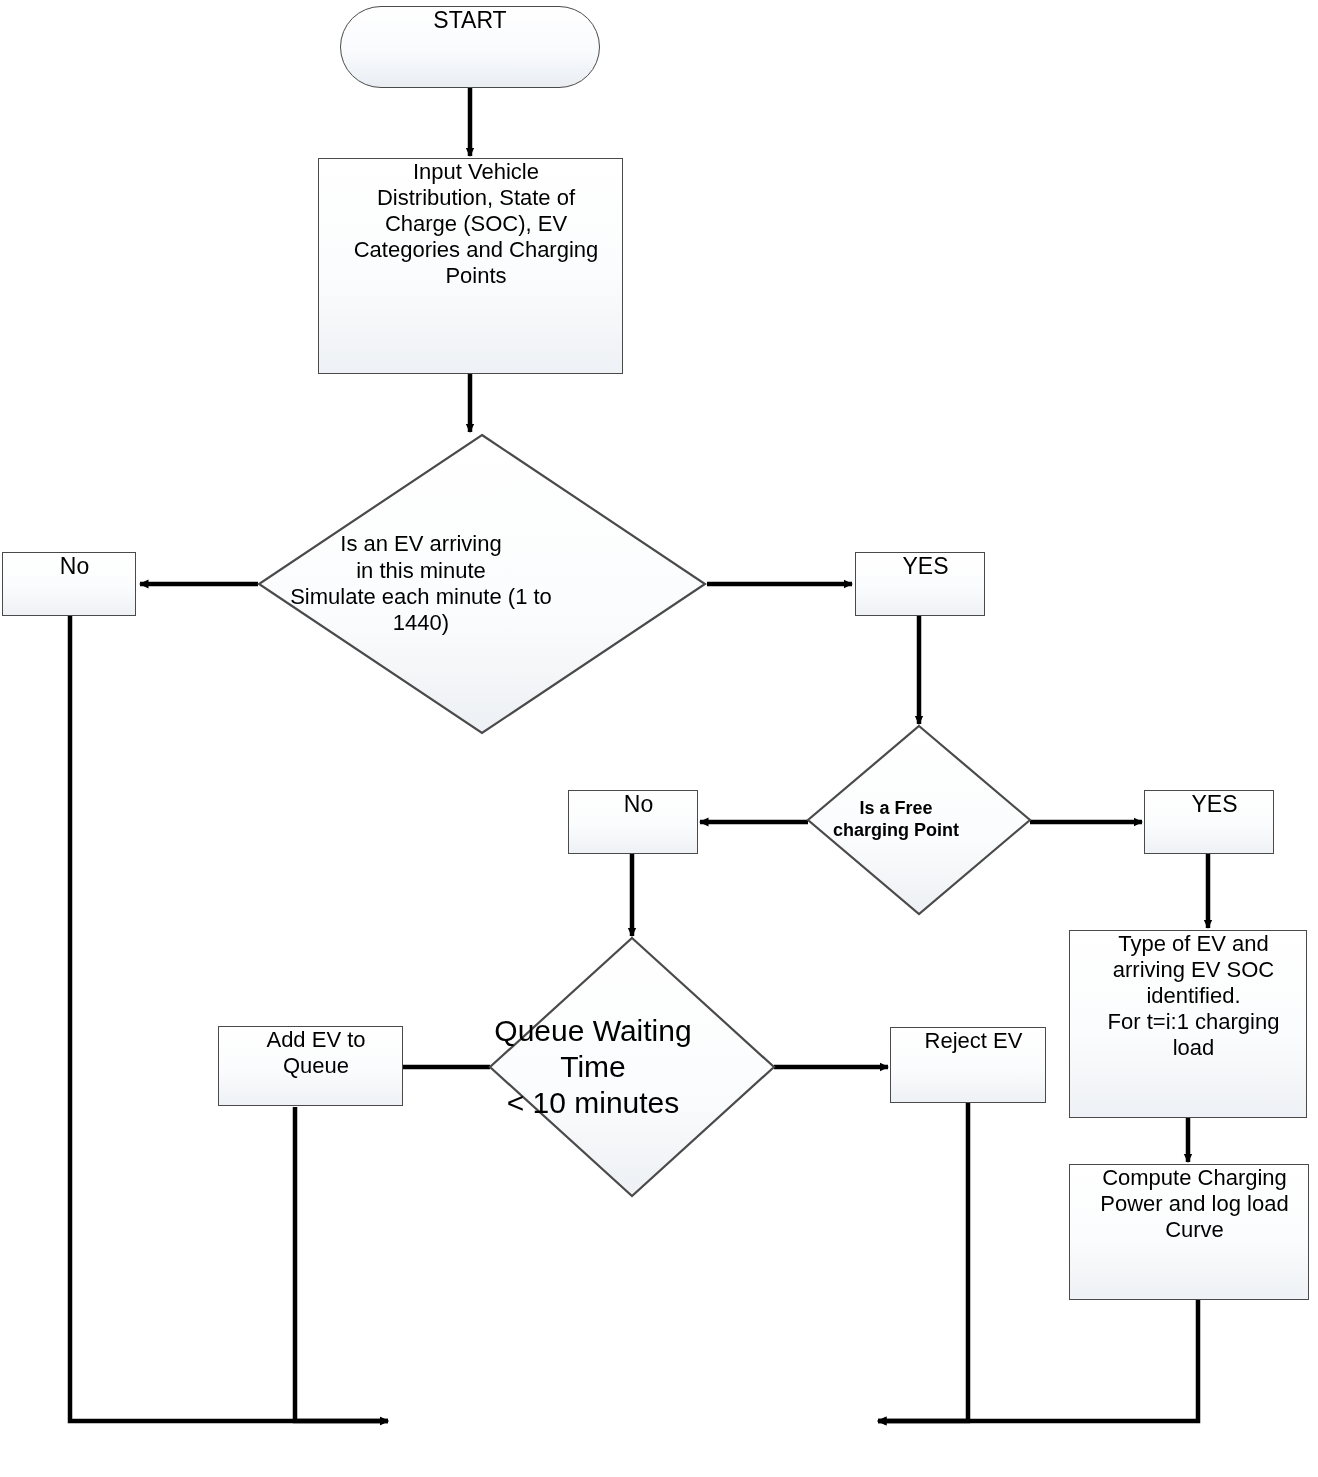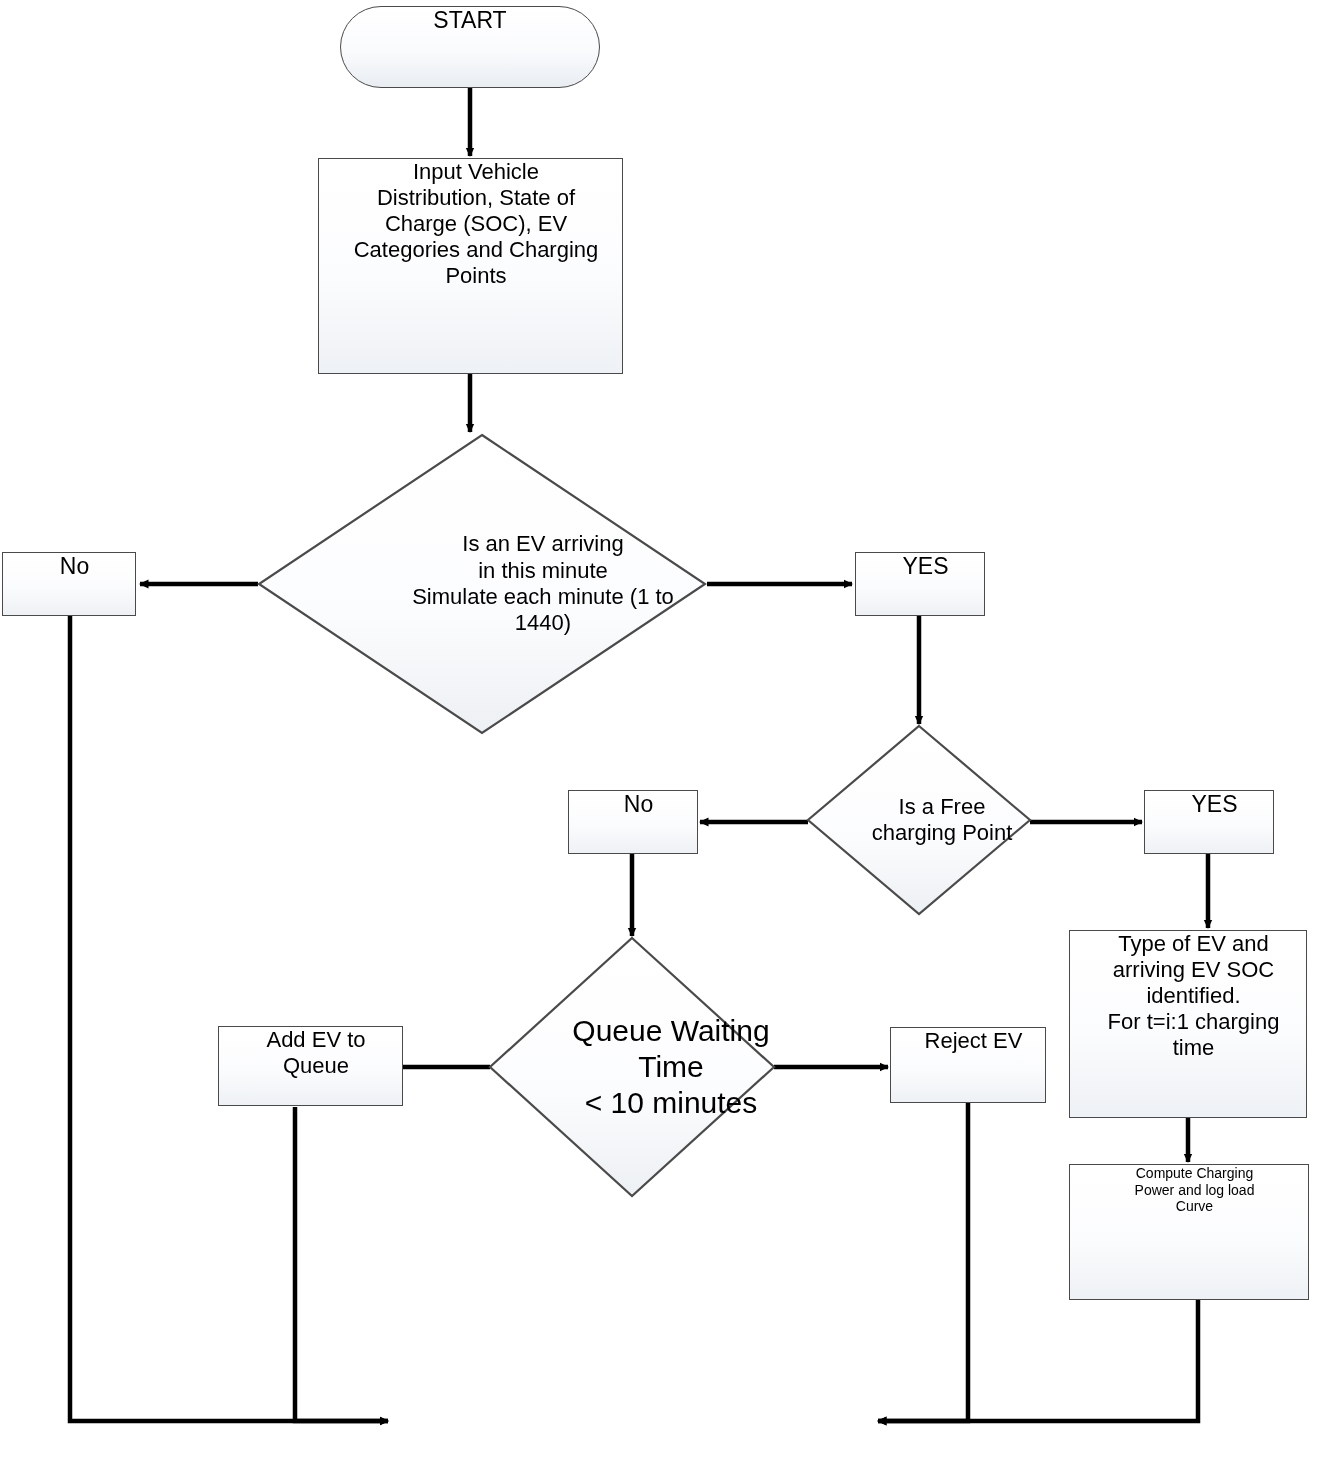--- a/index.html
+++ b/index.html
@@ -50,21 +50,21 @@
   
   .term {
     border: 1.6px solid #4a4a4a;
     background: linear-gradient(to bottom, #ffffff 0%, #fafbfd 55%, #e9edf2 100%);
   }
   
   .diamond {
     position: absolute;
     display: flex;
     align-items: center;
-    justify-content: flex-end;
+    justify-content: flex-start;
   }
   .diamond svg.shape {
     position: absolute;
     left: 0;
     top: 0;
   }
   .diamond .lbl {
     position: relative;
     z-index: 2;
     text-align: center;
@@ -160,21 +160,21 @@
     <svg class="shape" width="226" height="192" viewBox="0 0 226 192">
       <defs>
         <linearGradient id="gradD2" x1="0" y1="0" x2="0" y2="1">
           <stop offset="0%" stop-color="#ffffff"></stop>
           <stop offset="60%" stop-color="#fbfcfd"></stop>
           <stop offset="100%" stop-color="#edf0f4"></stop>
         </linearGradient>
       </defs>
       <polygon points="113,2 224,96 113,190 2,96" fill="url(#gradD2)" stroke="#4a4a4a" stroke-width="2.2"></polygon>
     </svg>
-    <span class="lbl" style="font-size:22px; width:180px;">Is a Free
+    <span class="lbl" style="font-size:18px; width:180px;font-weight:bold;">Is a Free
 charging Point</span>
   </div>
 
   <div class="node rect" style="left:568px; top:790px; width:130px; height:64px; font-size:23px;">
     <span class="lbl">No</span>
   </div>
 
   <div class="node rect" style="left:1144px; top:790px; width:130px; height:64px; font-size:23px;">
     <span class="lbl">YES</span>
   </div>
@@ -202,23 +202,23 @@
 
   <div class="node rect" style="left:890px; top:1027px; width:156px; height:76px; font-size:22px;">
     <span class="lbl">Reject EV</span>
   </div>
 
   <div class="node rect" style="left:1069px; top:930px; width:238px; height:188px; font-size:22px;">
     <span class="lbl">Type of EV and
 arriving EV SOC
 identified.
 For t=i:1 charging
-time</span>
-  </div>
-
-  <div class="node rect" style="left:1069px; top:1164px; width:240px; height:136px; font-size:14px;">
+load</span>
+  </div>
+
+  <div class="node rect" style="left:1069px; top:1164px; width:240px; height:136px; font-size:22px;">
     <span class="lbl">Compute Charging
 Power and log load
 Curve</span>
   </div>
 
 
 </div>
 
 </body></html>

